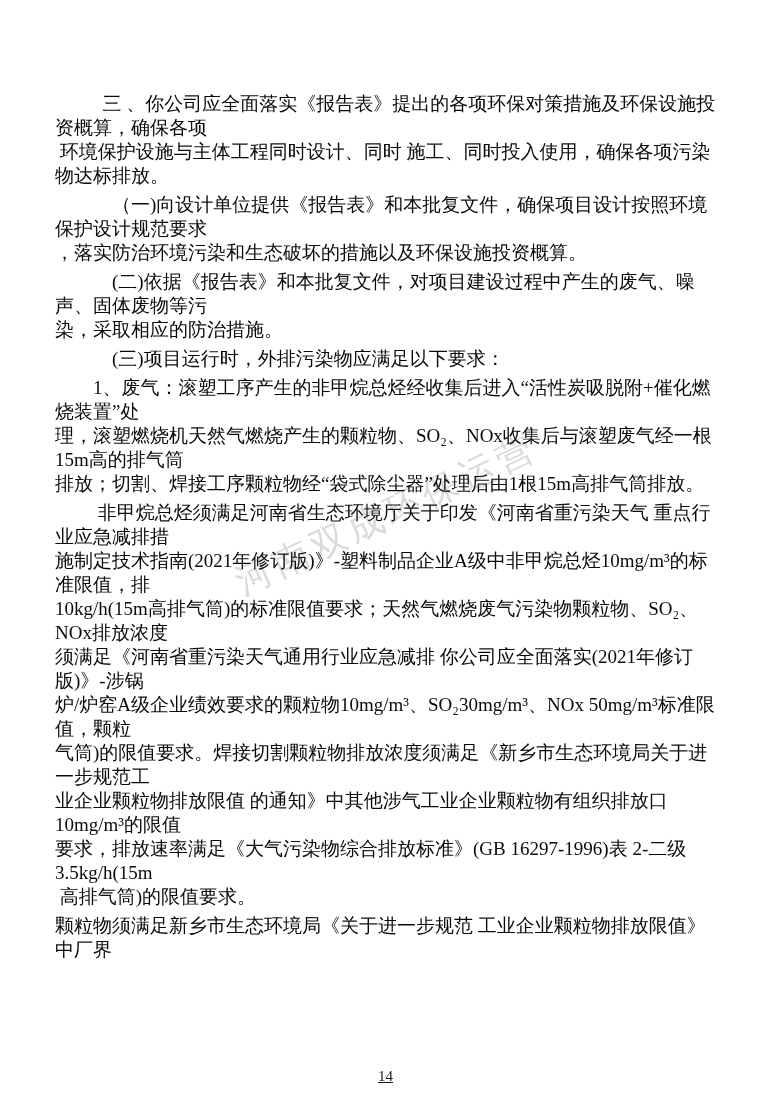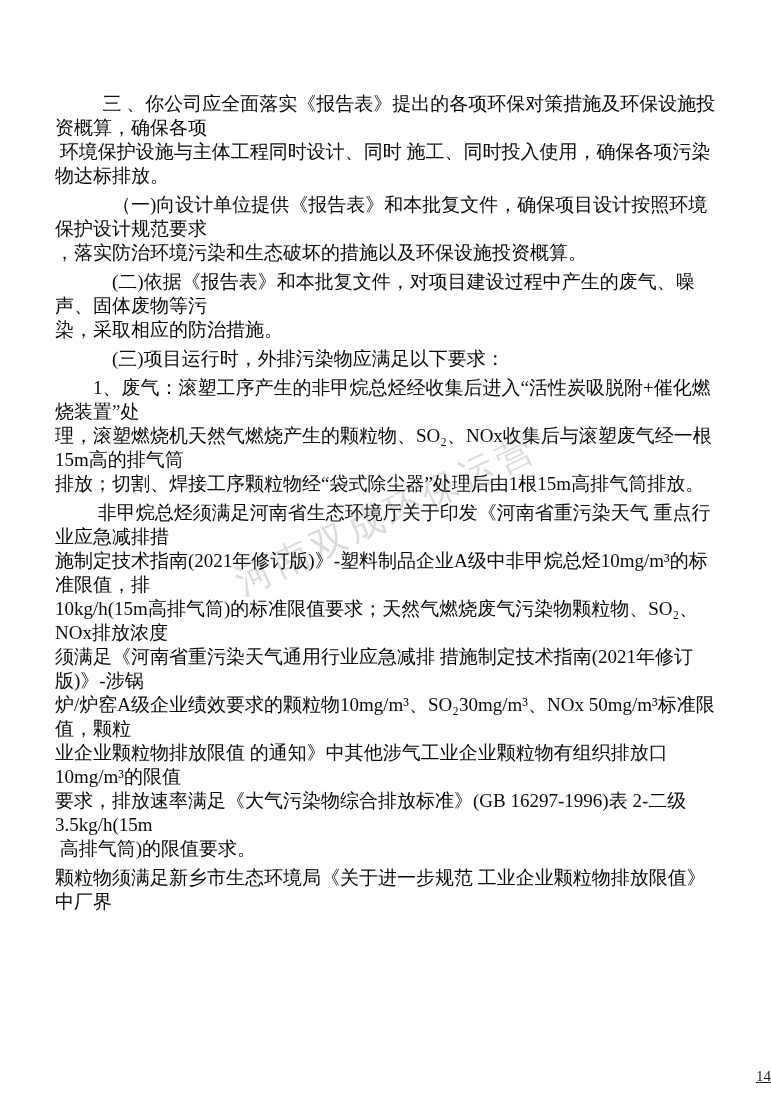--- a/index.html
+++ b/index.html
@@ -44,21 +44,21 @@
     opacity: 0.55;
     white-space: nowrap;
     pointer-events: none;
     font-family: "Liberation Serif", "DejaVu Serif", serif;
   }
   .page-number {
     position: absolute;
     top: 1068px;
     left: 0;
     width: 100%;
-    text-align: right;
+    text-align: center;
     font-size: 15px;
     color: #1a1a1a;
     font-family: "Liberation Serif", "DejaVu Serif", serif;
     text-decoration: underline;
   }
 </style>
 </head>
 <body>
 
 <div class="page">
@@ -81,22 +81,23 @@
       </div>
       <div class="para">
         <div class="line">　　1、废气：滚塑工序产生的非甲烷总烃经收集后进入“活性炭吸脱附+催化燃烧装置”处</div>
         <div class="line">理，滚塑燃烧机天然气燃烧产生的颗粒物、SO₂、NOx收集后与滚塑废气经一根15m高的排气筒</div>
         <div class="line">排放；切割、焊接工序颗粒物经“袋式除尘器”处理后由1根15m高排气筒排放。</div>
       </div>
       <div class="para">
         <div class="line">　　 非甲烷总烃须满足河南省生态环境厅关于印发《河南省重污染天气 重点行业应急减排措</div>
         <div class="line">施制定技术指南(2021年修订版)》-塑料制品企业A级中非甲烷总烃10mg/m³的标准限值，排</div>
         <div class="line">10kg/h(15m高排气筒)的标准限值要求；天然气燃烧废气污染物颗粒物、SO₂、NOx排放浓度</div>
-        <div class="line">须满足《河南省重污染天气通用行业应急减排 措施制定技术指南(2021年修订版)》-涉锅</div>
+        <div class="line">须满足《河南省重污染天气通用行业应急减排 你公司应全面落实(2021年修订版)》-涉锅</div>
         <div class="line">炉/炉窑A级企业绩效要求的颗粒物10mg/m³、SO₂30mg/m³、NOx 50mg/m³标准限值，颗粒</div>
+        <div class="line">气筒)的限值要求。焊接切割颗粒物排放浓度须满足《新乡市生态环境局关于进一步规范工</div>
         <div class="line">业企业颗粒物排放限值 的通知》中其他涉气工业企业颗粒物有组织排放口10mg/m³的限值</div>
         <div class="line">要求，排放速率满足《大气污染物综合排放标准》(GB 16297-1996)表 2-二级3.5kg/h(15m</div>
         <div class="line"> 高排气筒)的限值要求。</div>
       </div>
       <div class="para">
         <div class="line">颗粒物须满足新乡市生态环境局《关于进一步规范 工业企业颗粒物排放限值》中厂界</div>
       </div>
     </div>
   <div class="page-number">14</div>
 </div>

